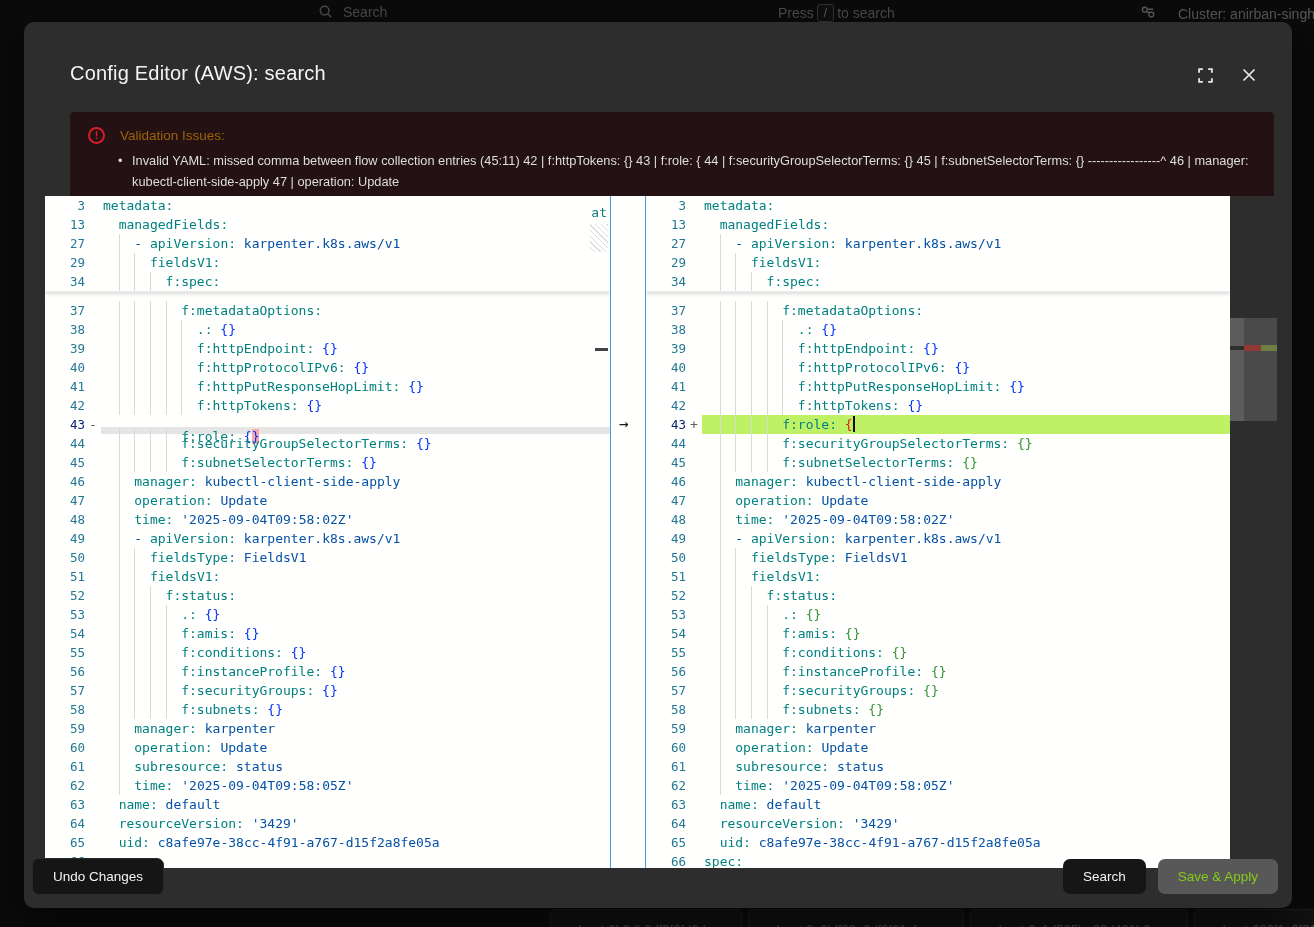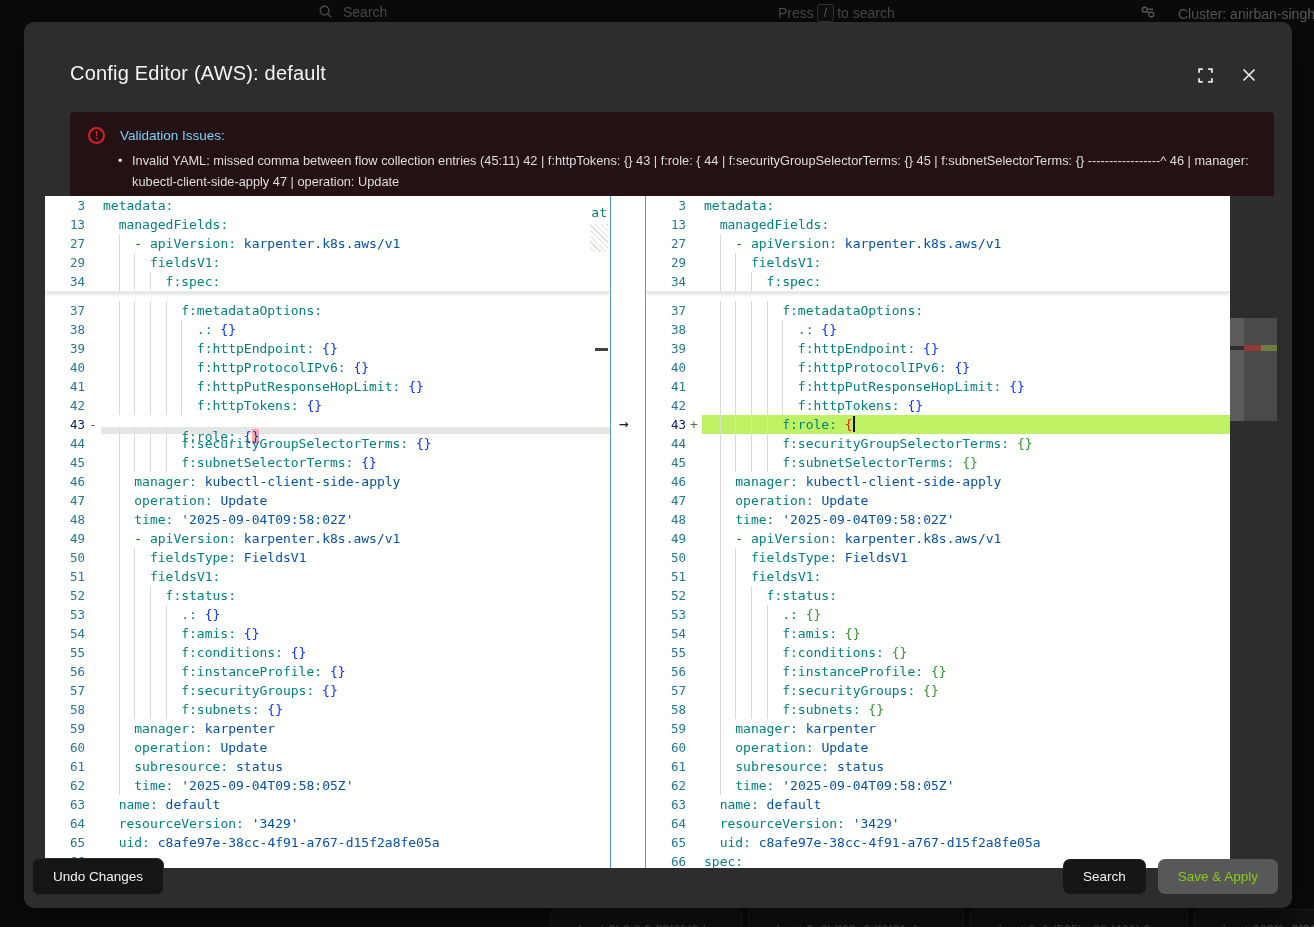--- a/index.html
+++ b/index.html
@@ -19,21 +19,21 @@
 
   
   .modal { position:absolute; left:24px; top:22px; width:1268px; height:886px; background:#2d2d2d; border-radius:10px; box-shadow:0 12px 40px rgba(0,0,0,0.6); }
   .modal-title { position:absolute; left:46px; top:40px; font-size:20px; font-weight:500; color:#f4f4f4; letter-spacing:0.2px; }
   .modal-icons { position:absolute; right:30px; top:40px; display:flex; gap:18px; }
   .icon-btn { width:26px; height:26px; display:flex; align-items:center; justify-content:center; cursor:pointer; color:#e8e8e8; }
 
   
   .banner { position:absolute; left:46px; top:90px; width:1204px; height:92px; background:#231114; border-radius:4px; color:#e4e4e4; }
   .banner-icon { position:absolute; left:18px; top:15px; width:17px; height:17px; border:2px solid #da1e28; border-radius:50%; color:#da1e28; font-weight:bold; font-size:11px; line-height:13px; text-align:center; }
-  .banner-title { position:absolute; left:50px; top:16px; font-size:13.5px; color:#7dd3fc; }
+  .banner-title { position:absolute; left:50px; top:16px; font-size:13.5px; color:#a16207; }
   .banner-msg { position:absolute; left:62px; top:38px; width:1124px; font-size:12.8px; line-height:21px; color:#dedede; }
   .banner-msg .bullet { position:absolute; left:-14px; }
 
   
   .editor { position:absolute; left:21px; top:174px; width:1232px; height:672px; background:#2d2d2d; overflow:hidden; font-family:"DejaVu Sans Mono", monospace; font-size:13px; }
   .pane { position:absolute; top:0; height:672px; background:#fffffe; overflow:hidden; }
   .pane.left  { left:0;     width:565px; }
   .pane.right { left:601px; width:584px; }
   .sash { position:absolute; left:565px; top:0; width:36px; height:672px; background:#fffffe; border-left:1.5px solid #4f9bd8; border-right:1.5px solid #4f9bd8; }
   .diff-arrow { position:absolute; left:8px; top:218px; height:19px; line-height:19px; color:#1b1b1b; font-size:16px; cursor:pointer; }
@@ -115,21 +115,21 @@
       <div class="bg-cell" style="left: 550px; width: 192px;">subnet-0b9dbfbff9f6fd6d</div>
       <div class="bg-cell" style="left: 748px; width: 216px;">subnet-0c6bff62e0df6f61cf</div>
       <div class="bg-cell" style="left: 970px; width: 218px;">subnet-0c1d525ba62d461b0</div>
       <div class="bg-cell" style="left: 1194px; width: 160px;">subnet-009f1c0f21dfd653</div>
     </div>
 </div>
 
 <div class="dim"></div>
 
 <div class="modal">
-  <div class="modal-title">Config Editor (AWS): default</div>
+  <div class="modal-title">Config Editor (AWS): search</div>
   <div class="modal-icons">
     <div class="icon-btn">
       <svg width="17" height="17" viewBox="0 0 16 16" fill="none" stroke="#e8e8e8" stroke-width="1.7">
           <path d="M2 5.5V2h3.5M10.5 2H14v3.5M14 10.5V14h-3.5M5.5 14H2v-3.5"></path>
         </svg>
     </div>
     <div class="icon-btn">
       <svg width="16" height="16" viewBox="0 0 16 16" fill="none" stroke="#e8e8e8" stroke-width="1.7">
           <path d="M2.5 2.5l11 11M13.5 2.5l-11 11"></path>
         </svg>

